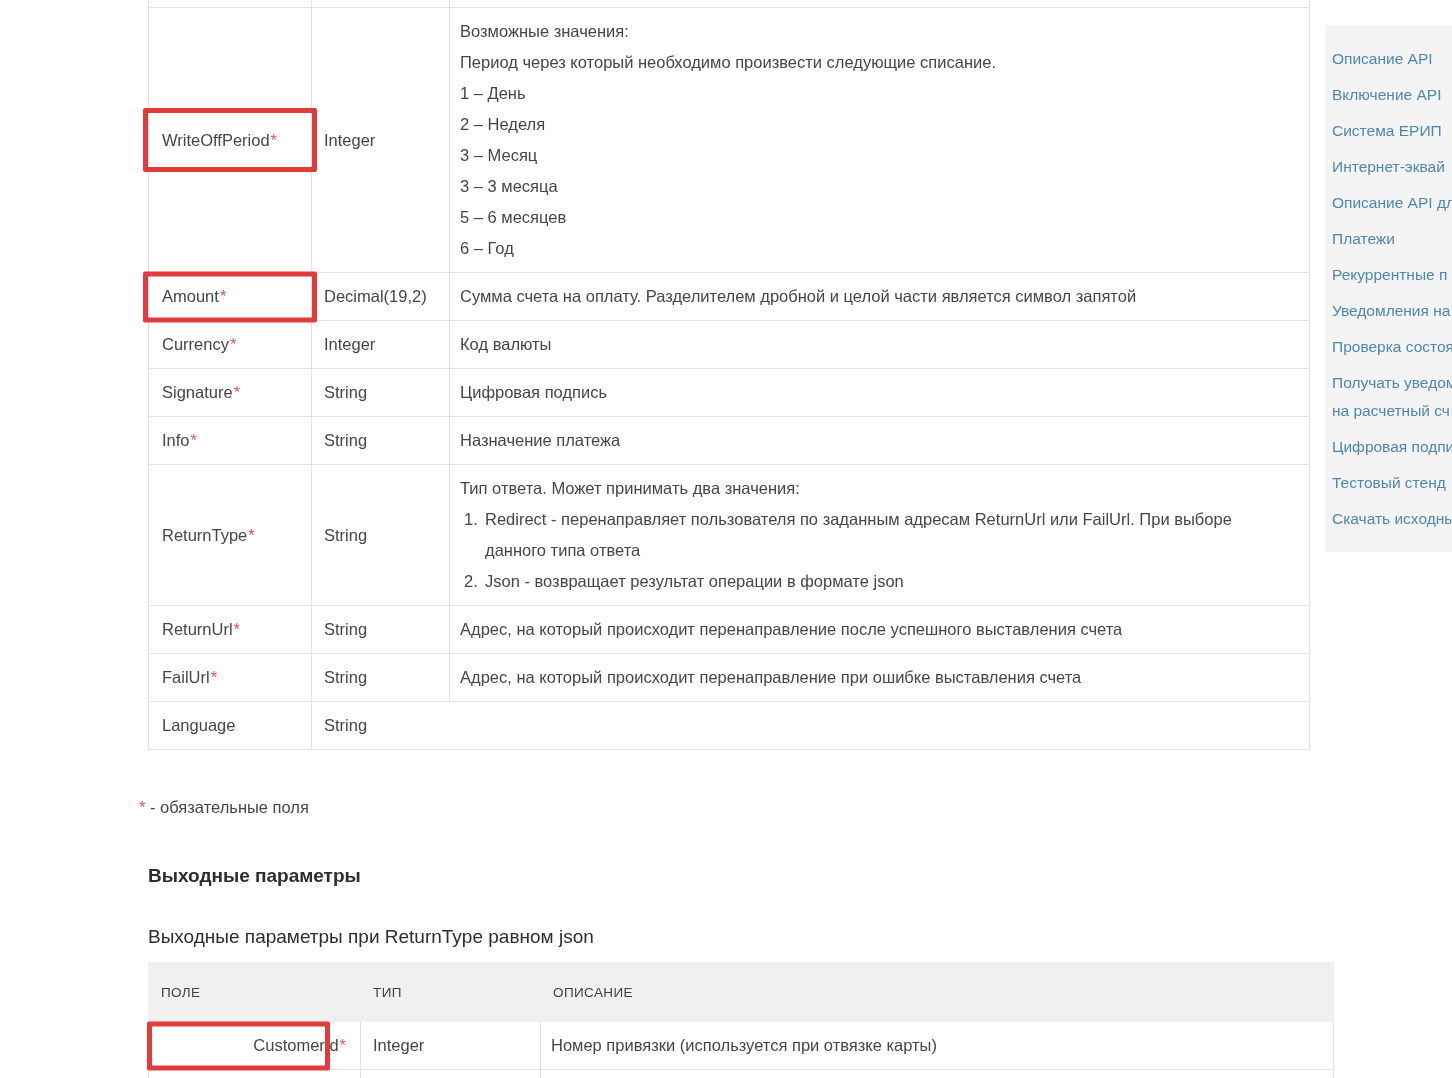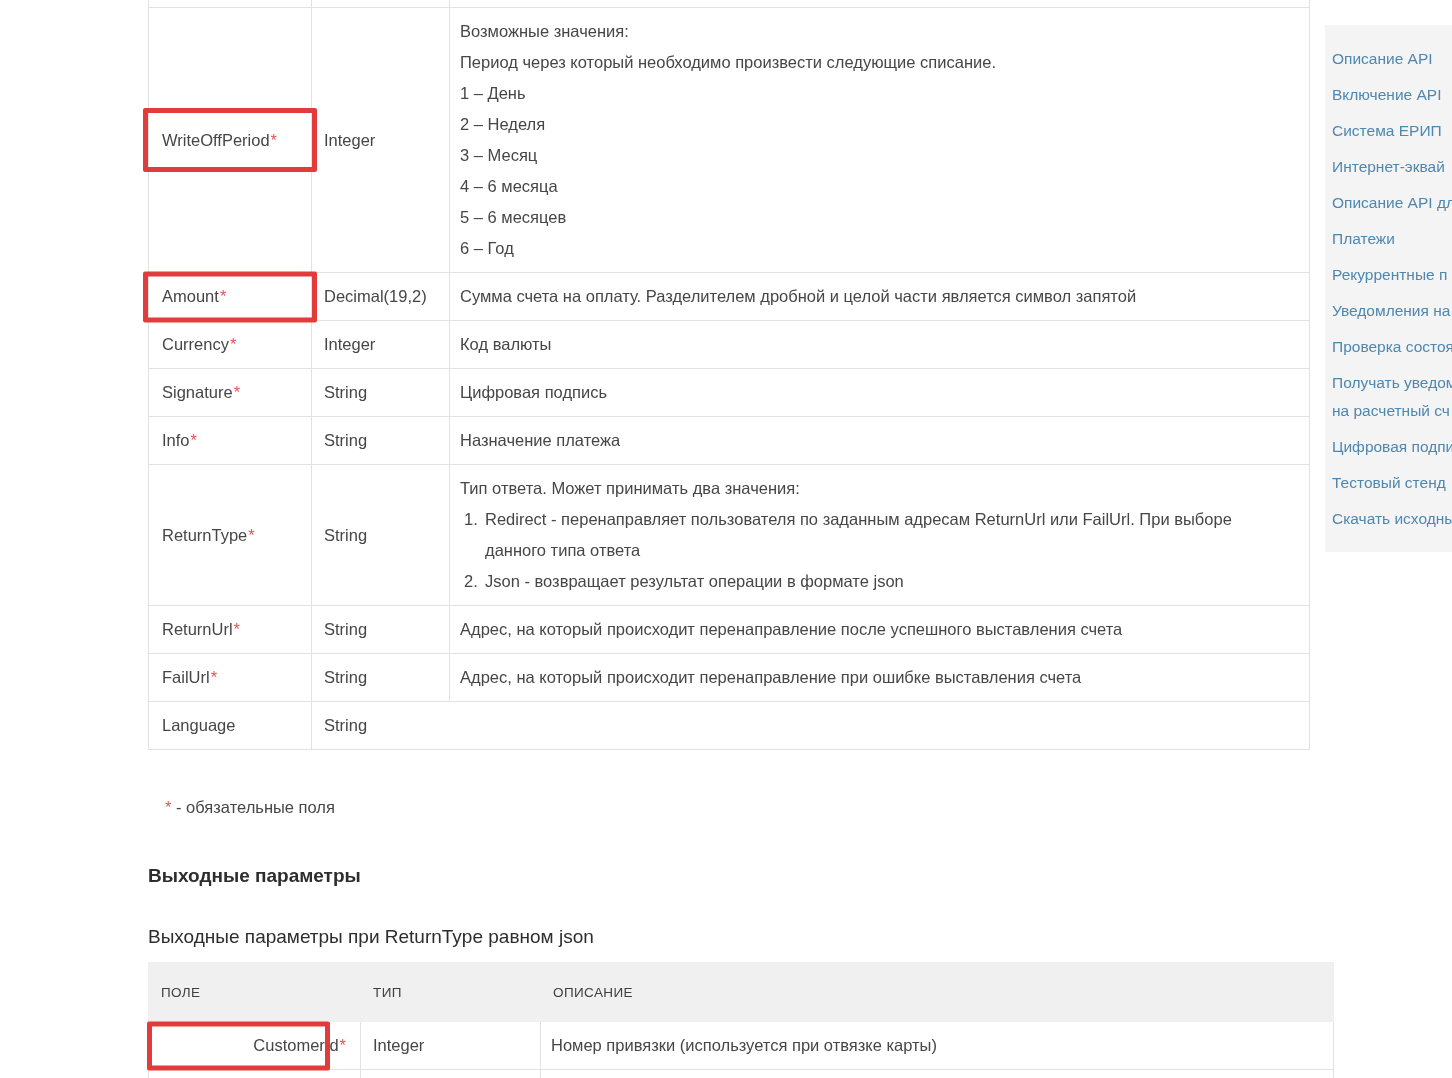--- a/index.html
+++ b/index.html
@@ -28,21 +28,21 @@
   .type-cell{padding-left:12px !important;}
   .desc-cell{display:flex;flex-direction:column;justify-content:center;padding:8px 24px 8px 10px !important;align-items:stretch !important;}
   .dline{line-height:31px;}
   .dli{display:flex;padding-left:4px;line-height:31px;}
   .linum{flex:0 0 21px;}
   .litext{flex:1;}
   .hl-box{position:absolute;left:-6px;width:174px;top:50%;transform:translateY(-50%);height:calc(100% + 4px);border:5px solid var(--accent-red);border-radius:2px;pointer-events:none;z-index:3;}
   #input-rows .irow:nth-child(1) .hl-box{height:64px;}
 
   
-  #footnote{position:absolute;left:164px;top:795px;font-size:16.5px;line-height:24px;}
+  #footnote{position:absolute;left:138px;top:795px;font-size:16.5px;line-height:24px;}
   #heading-out{position:absolute;left:148px;top:857px;font-size:19px;font-weight:bold;color:var(--head-text);margin-top:8px;}
   #heading-json{position:absolute;left:148px;top:926px;font-size:19px;font-weight:normal;color:var(--head-text);}
 
   
   #output-table{position:absolute;left:148px;top:962px;width:1186px;}
   .ohead{display:grid;grid-template-columns:212px 180px 770px;background:#f0f0f0;height:60px;align-items:center;}
   .ohead .hcell{padding-left:13px;font-size:13.5px;letter-spacing:.4px;color:#3f3f3f;}
   #output-rows{border-left:1px solid var(--border);border-right:1px solid var(--border);}
   .orow{display:grid;grid-template-columns:211px 180px 769px;border-bottom:1px solid var(--border);background:#fff;}
   .orow .cell{padding:8px 14px;display:flex;align-items:center;font-size:16.5px;line-height:31px;min-height:47px;}
@@ -77,21 +77,21 @@
           </div>
           <div class="cell type-cell">
             <span>Integer</span>
           </div>
           <div class="cell desc-cell">
             <div class="dline">Возможные значения:</div>
             <div class="dline">Период через который необходимо произвести следующие списание.</div>
             <div class="dline">1 – День</div>
             <div class="dline">2 – Неделя</div>
             <div class="dline">3 – Месяц</div>
-            <div class="dline">4 – 6 месяца</div>
+            <div class="dline">3 – 3 месяца</div>
             <div class="dline">5 – 6 месяцев</div>
             <div class="dline">6 – Год</div>
           </div>
         </div>
         <div class="irow">
           <div class="cell field-cell">
             <span class="fname"><span>Amount</span><span class="star">*</span></span>
             <div class="hl-box"></div>
           </div>
           <div class="cell type-cell">

